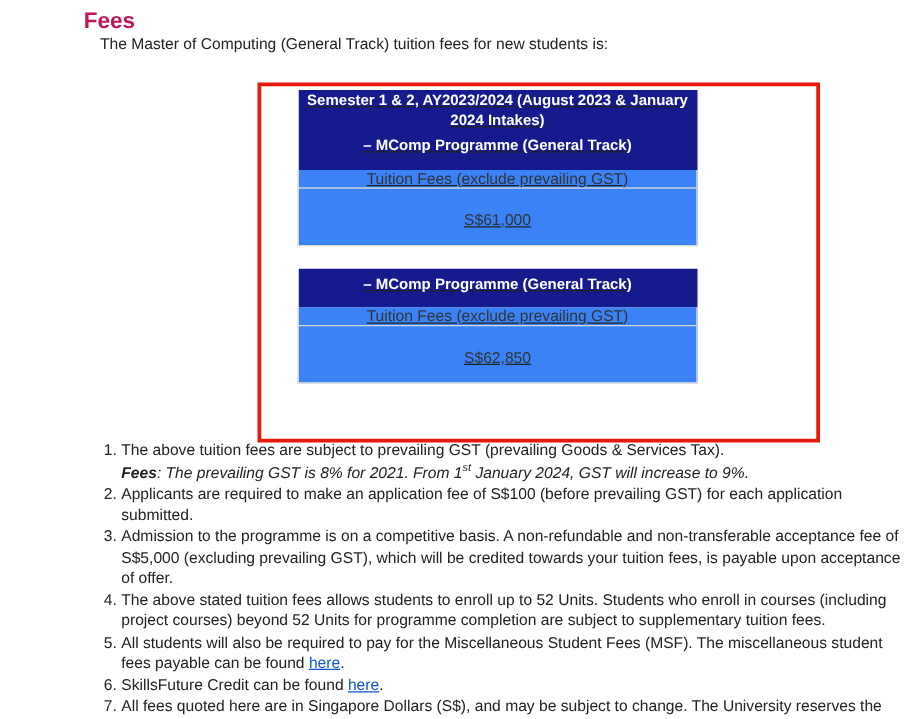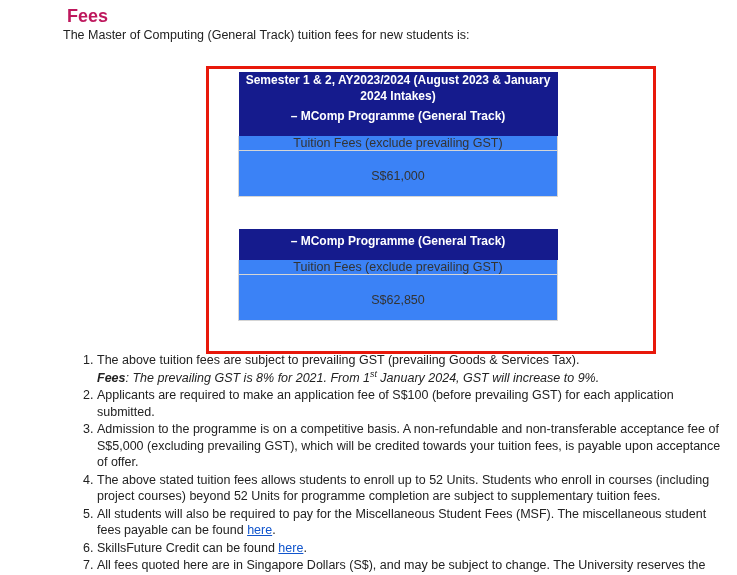--- a/index.html
+++ b/index.html
@@ -24,21 +24,21 @@
   .section-title {
     position: absolute;
     left: 67px;
     top: 6px;
     font-size: 18px;
     font-weight: bold;
     color: #be185d;
   }
   .intro {
     position: absolute;
-    left: 63px;
+    left: 80px;
     top: 28px;
     font-size: 12.5px;
     color: #222222;
   }
 
   
   .red-box {
     position: absolute;
     left: 206px;
     top: 66px;
@@ -51,21 +51,22 @@
 
   .fee-tables {
     position: absolute;
     left: 238px;
     top: 72px;
     width: 320px;
   }
   .fee-table {
     width: 320px;
     border-collapse: collapse;
-    margin-bottom: 32px;
+    margin-bottom: 18px;
+    text-decoration: underline;
   }
   .fee-table td {
     padding: 0;
   }
   .hdr-cell {
     background: #151b8d;
     color: #ffffff;
     text-align: center;
     font-weight: bold;
     font-size: 12px;

